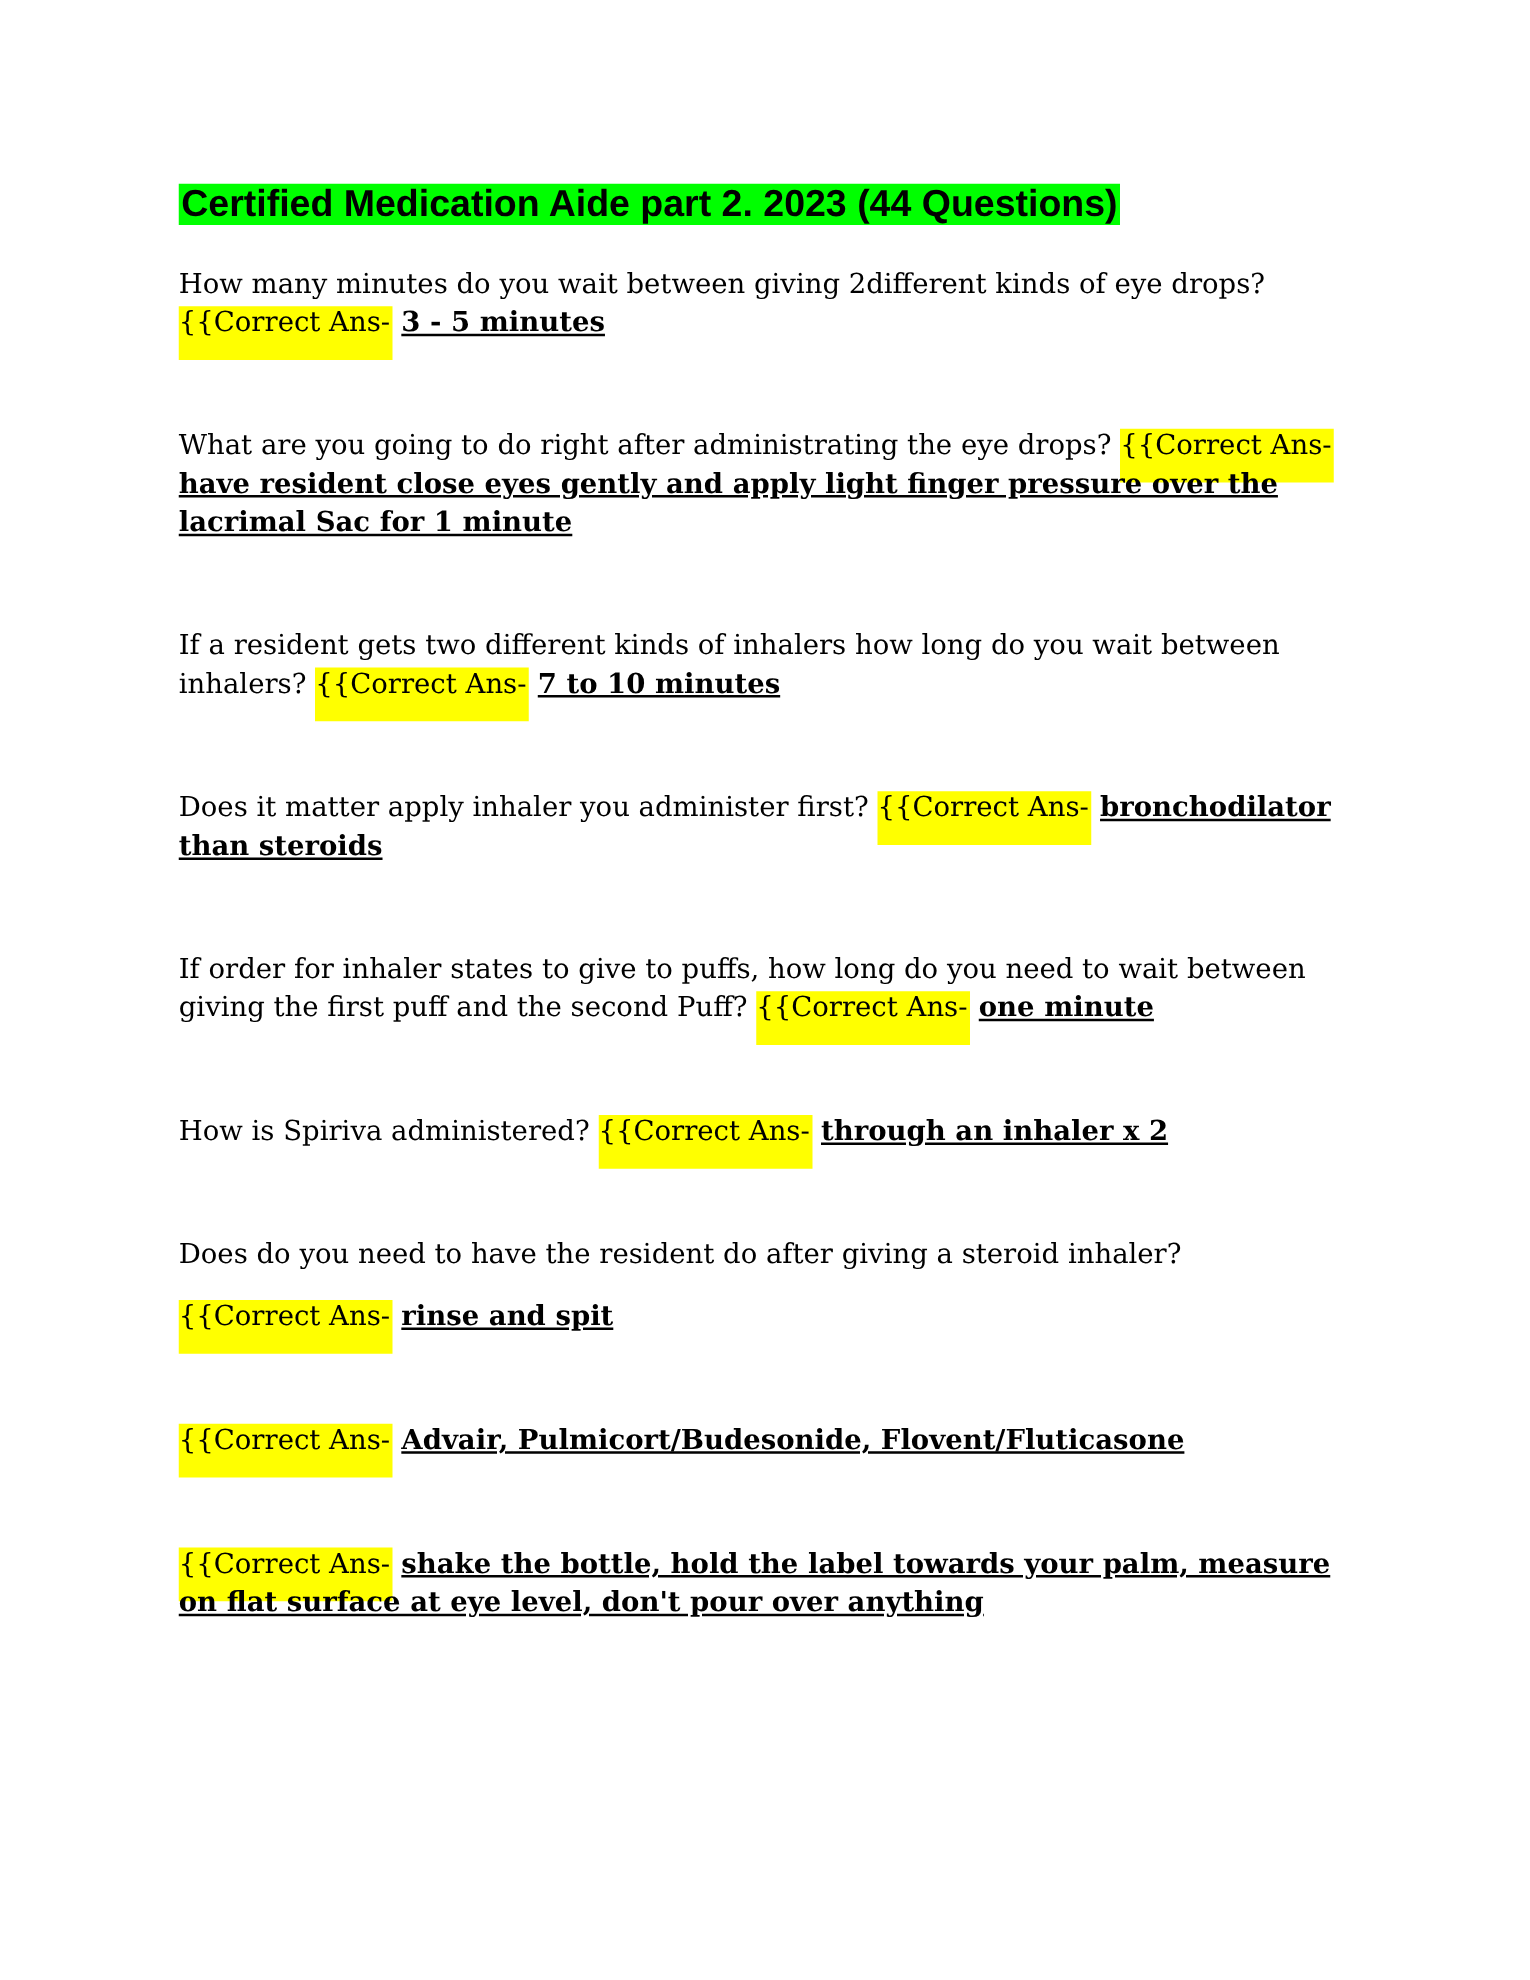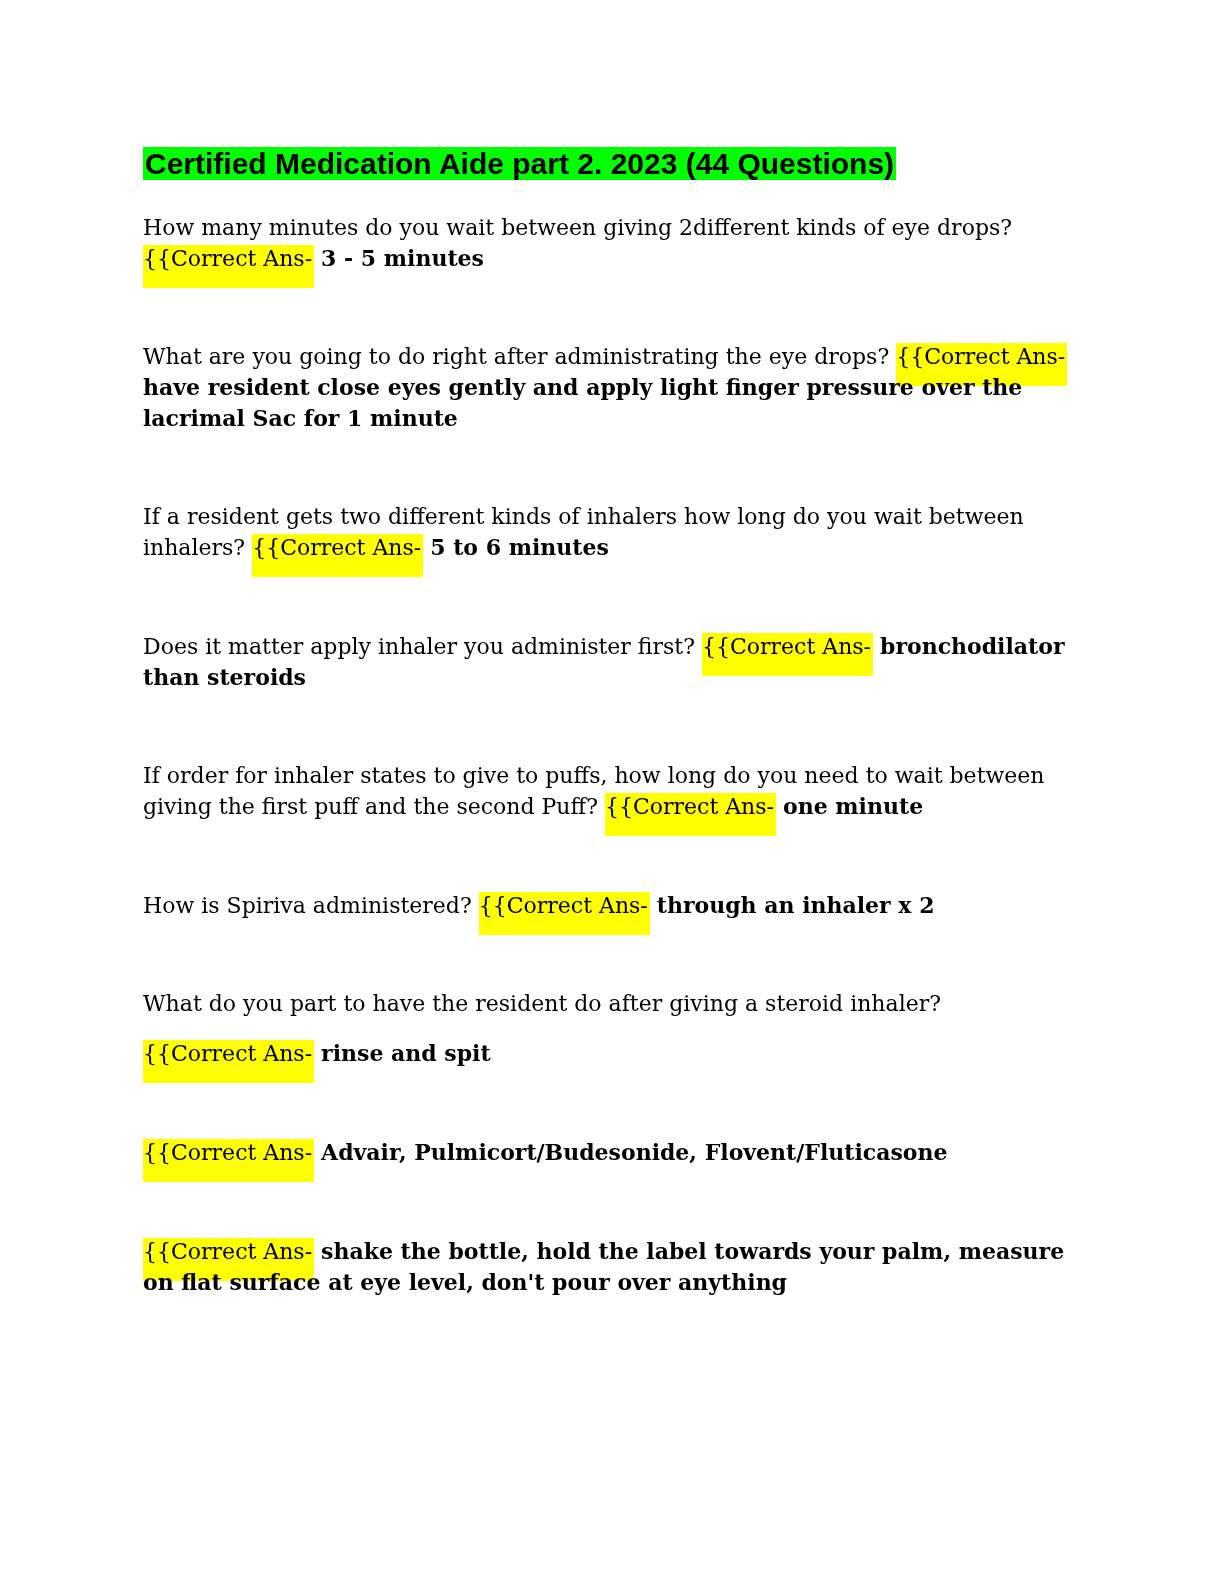--- a/index.html
+++ b/index.html
@@ -46,48 +46,49 @@
   .qa-block .para:last-child {
     margin-bottom: 0;
   }
   mark.ans-label {
     background: #ffff00;
     color: #000000;
     padding: 1px 2px 17px 0;
   }
   b.answer-text {
     font-weight: bold;
+    text-decoration: underline;
   }
 </style>
 </head>
 <body>
 
 <div class="page">
   <h1 class="doc-title"><mark class="title-mark">Certified Medication Aide part 2. 2023 (44 Questions)</mark></h1>
   <div id="qa-list">
       <div class="qa-block">
         <p class="para"><span>How many minutes do you wait between giving 2different kinds of eye drops?</span> <mark class="ans-label">{{Correct Ans-</mark> <b class="answer-text">3 - 5 minutes</b></p>
       </div>
       <div class="qa-block">
         <p class="para"><span>What are you going to do right after administrating the eye drops?</span> <mark class="ans-label">{{Correct Ans-</mark> <b class="answer-text">have resident close eyes gently and apply light finger pressure over the lacrimal Sac for 1 minute</b></p>
       </div>
       <div class="qa-block">
-        <p class="para"><span>If a resident gets two different kinds of inhalers how long do you wait between inhalers?</span> <mark class="ans-label">{{Correct Ans-</mark> <b class="answer-text">5 to 6 minutes</b></p>
+        <p class="para"><span>If a resident gets two different kinds of inhalers how long do you wait between inhalers?</span> <mark class="ans-label">{{Correct Ans-</mark> <b class="answer-text">7 to 10 minutes</b></p>
       </div>
       <div class="qa-block">
         <p class="para"><span>Does it matter apply inhaler you administer first?</span> <mark class="ans-label">{{Correct Ans-</mark> <b class="answer-text">bronchodilator than steroids</b></p>
       </div>
       <div class="qa-block">
         <p class="para"><span>If order for inhaler states to give to puffs, how long do you need to wait between giving the first puff and the second Puff?</span> <mark class="ans-label">{{Correct Ans-</mark> <b class="answer-text">one minute</b></p>
       </div>
       <div class="qa-block">
         <p class="para"><span>How is Spiriva administered?</span> <mark class="ans-label">{{Correct Ans-</mark> <b class="answer-text">through an inhaler x 2</b></p>
       </div>
       <div class="qa-block">
-        <p class="para"><span>What do you part to have the resident do after giving a steroid inhaler?</span></p>
+        <p class="para"><span>Does do you need to have the resident do after giving a steroid inhaler?</span></p>
         <p class="para"><mark class="ans-label">{{Correct Ans-</mark> <b class="answer-text">rinse and spit</b></p>
       </div>
       <div class="qa-block">
         <p class="para"><mark class="ans-label">{{Correct Ans-</mark> <b class="answer-text">Advair, Pulmicort/Budesonide, Flovent/Fluticasone</b></p>
       </div>
       <div class="qa-block">
         <p class="para"><mark class="ans-label">{{Correct Ans-</mark> <b class="answer-text">shake the bottle, hold the label towards your palm, measure on flat surface at eye level, don't pour over anything</b></p>
       </div>
     </div>
 </div>

